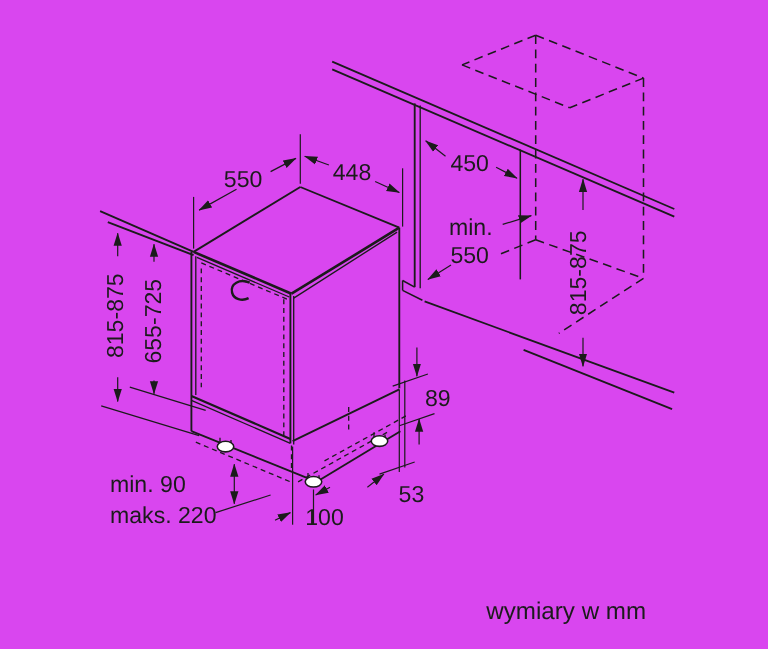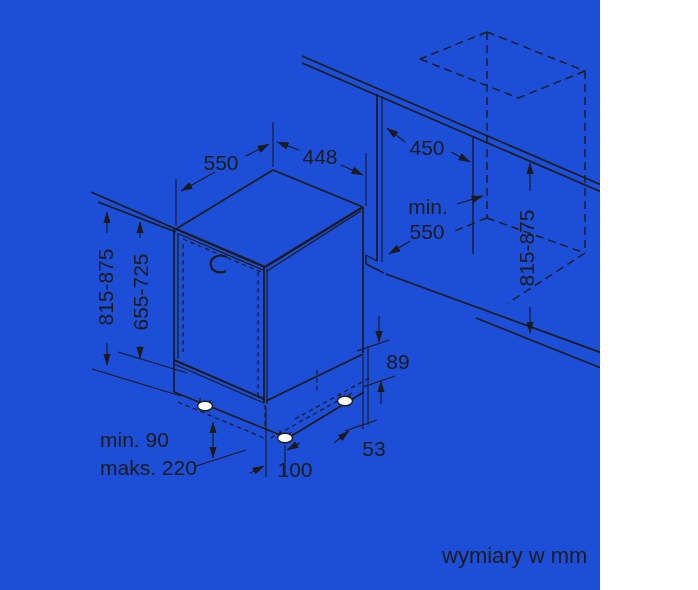--- a/index.html
+++ b/index.html
@@ -1,16 +1,16 @@
 <!DOCTYPE html>
 <html><head>
 <meta charset="utf-8">
 <style>
   html,body{margin:0;padding:0;background:#ffffff;}
-  .stage{position:relative;width:600px;height:590px;background:#1d4ed8;overflow:hidden;}
+  .stage{position:relative;width:698px;height:590px;background:#d946ef;overflow:hidden;}
   svg{position:absolute;left:0;top:0;}
   text{font-family:"Liberation Sans","DejaVu Sans",sans-serif;fill:#1b1b1b;}
   .dim{font-size:21px;}
   .cap{font-size:22px;}
   .ln{stroke:#1b1b1b;fill:none;}
   .w17{stroke-width:1.7;}
   .w24{stroke-width:2.4;}
   .w12{stroke-width:1.2;}
   .w14{stroke-width:1.4;}
   .w11{stroke-width:1.1;}

